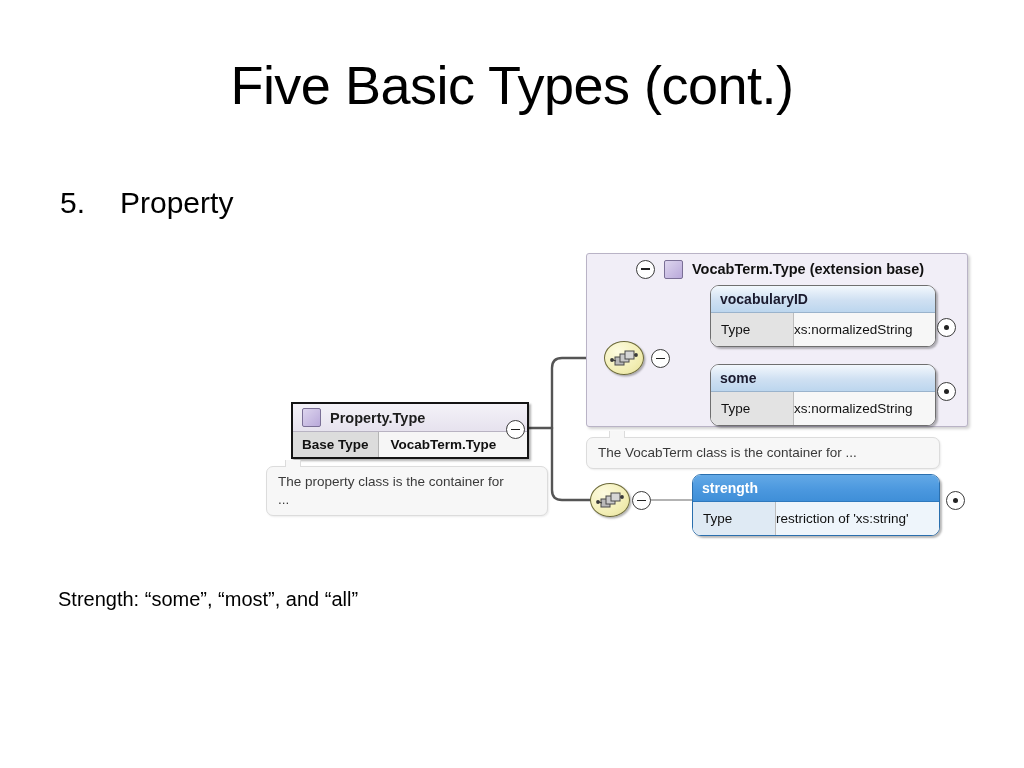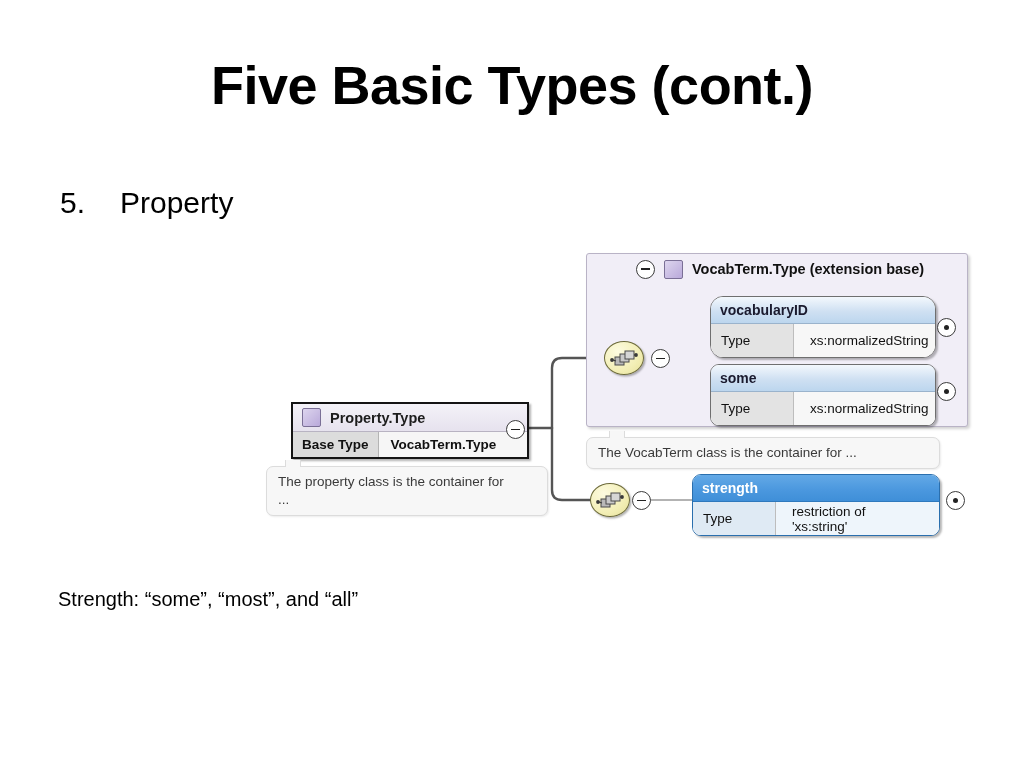--- a/index.html
+++ b/index.html
@@ -6,21 +6,21 @@
   body{
     width:1024px;height:768px;background:#ffffff;
     font-family:"Liberation Sans", sans-serif;
     overflow:hidden;position:relative;
   }
   .slide{position:absolute;inset:0;}
 
   
   .slide-title{
     position:absolute;left:0;top:56px;width:1024px;text-align:center;
-    font-size:54px;font-weight:700;color:#000;letter-spacing:-0.5px;
+    font-size:54px;font-weight:400;color:#000;letter-spacing:-0.5px;
     line-height:1.1;
   }
   .bullet{
     position:absolute;left:60px;top:186px;
     font-size:30px;color:#000;display:flex;align-items:baseline;
   }
   .bullet .num{width:60px;display:inline-block;}
   .footer-line{
     position:absolute;left:58px;top:588px;
     font-size:20px;color:#000;white-space:pre;
@@ -43,21 +43,21 @@
     background:linear-gradient(#f3f8fd,#cfe0f2 55%,#bcd6ee);
     border-bottom:1px solid #9ab3cc;
   }
   .node .nrow{display:flex;height:33px;align-items:stretch;background:#fff;}
   .node .nrow .k{
     min-width:62px;padding:0 10px;display:flex;align-items:center;
     font-size:13.5px;color:#111;background:#e3e3e3;
     border-right:1px solid #bdbdbd;font-weight:normal;
   }
   .node .nrow .v{
-    padding:0 16px;display:flex;align-items:center;
+    padding:0 0;display:flex;align-items:center;
     font-size:13.5px;color:#111;background:#f7f7f7;flex:1;
   }
   
   .node.selected{border-color:#2a6fae;}
   .node.selected .nhead{
     background:linear-gradient(#63a9e6,#4a97de 60%,#3f8fd8);
     color:#ffffff;border-bottom:1px solid #2f79bd;
   }
   .node.selected .nrow .k{background:#dfeaf4;}
   .node.selected .nrow .v{background:#eef5fb;}
@@ -184,21 +184,21 @@
           <rect x="16" y="13" width="9" height="8" fill="#c9c9c9" stroke="#4a4a4a" stroke-width="1"></rect>
           <rect x="21" y="10" width="9" height="8" fill="#d6d6d6" stroke="#4a4a4a" stroke-width="1"></rect>
           <path d="M9 19 L12 20 M30 14 L32 14" stroke="#3a3a3a" stroke-width="1.2"></path>
         </g>
       </svg>
     </div>
     <div class="toggle" style="left:651px;top:349px;">
       <i class="h"></i>
     </div>
 
-    <div class="node" style="left:710px;top:296px;width:224px;border-radius:13px;">
+    <div class="node" style="left:710px;top:285px;width:224px;">
       <div class="nhead">vocabularyID</div>
       <div class="nrow">
         <div class="k">Type</div>
         <div class="v">xs:normalizedString</div>
       </div>
     </div>
     <div class="toggle plus" style="left:937px;top:318px;">
       <span class="dot"></span>
     </div>
 

